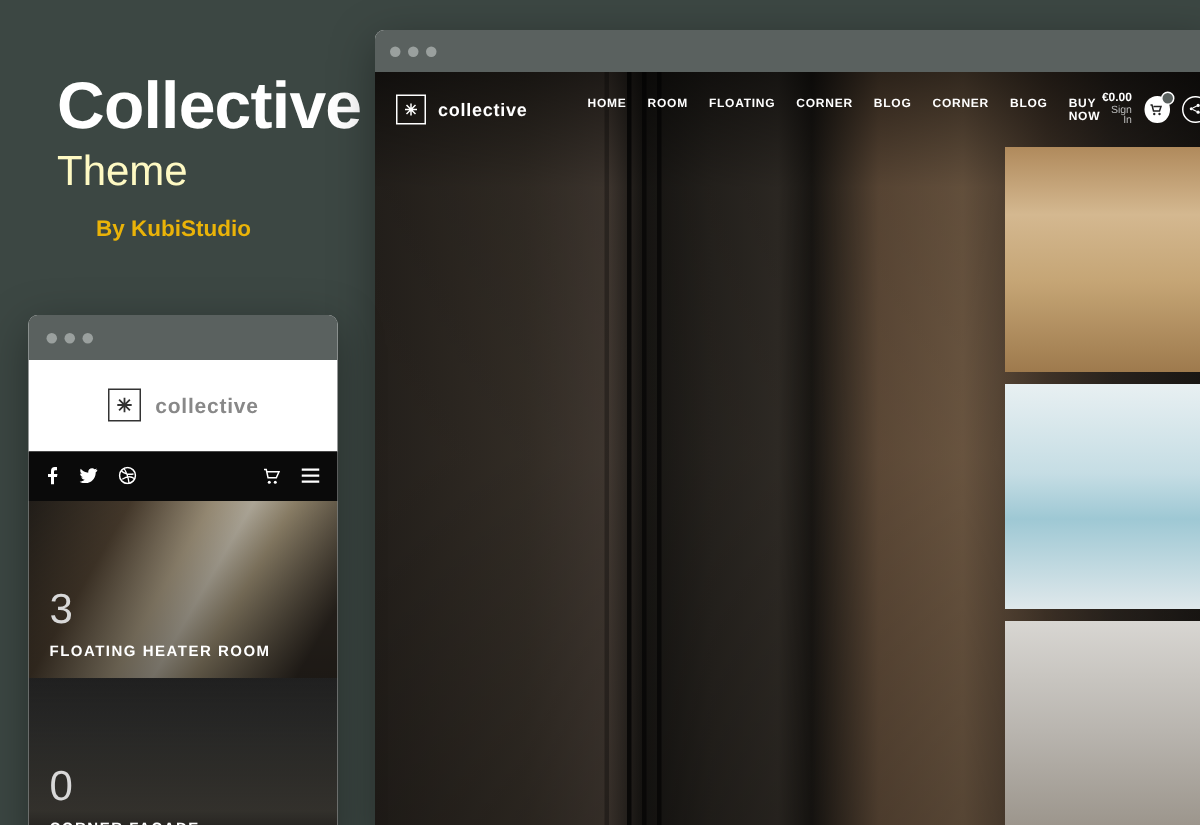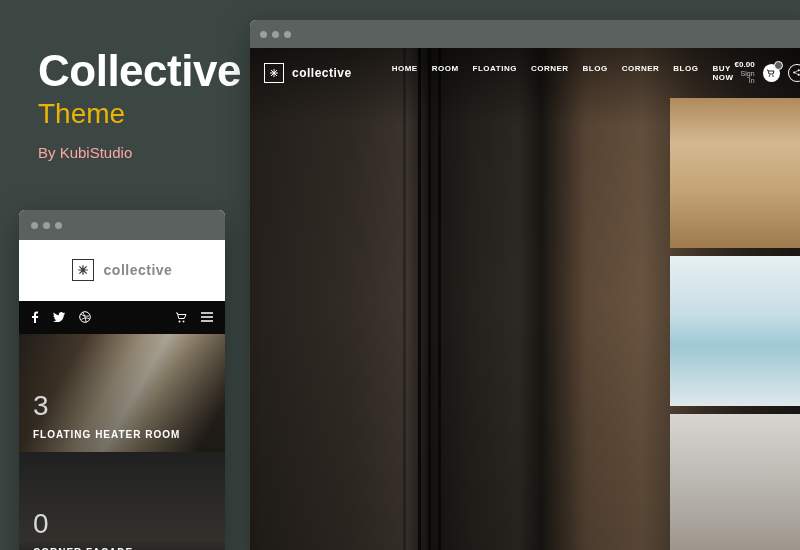--- a/index.html
+++ b/index.html
@@ -1,21 +1,21 @@
 <!DOCTYPE html>
 <html><head>
 <meta charset="utf-8">
 <style>
 * { margin: 0; padding: 0; box-sizing: border-box; }
 body { width: 800px; height: 550px; background: #3c4743; font-family: -apple-system, Helvetica, Arial, sans-serif; overflow: hidden; position: relative; }
 
 .title-block { position: absolute; left: 38px; top: 46px; color: #fff; }
 .title-main { font-size: 44px; font-weight: 700; letter-spacing: -0.5px; }
-.title-sub { font-size: 28px; font-weight: 300; margin-top: 2px; color: #eab308; }
-.title-author { font-size: 15px; font-weight: 400; margin-top: 14px; color: #fca5a5; }
+.title-sub { font-size: 28px; font-weight: 300; margin-top: 2px; color: #fef9c3; }
+.title-author { font-size: 15px; font-weight: 700; margin-top: 14px; color: #eab308; margin-left: 26px; }
 
 .browser { position: absolute; background: #fff; border-radius: 6px 6px 0 0; overflow: hidden; box-shadow: 0 8px 30px rgba(0,0,0,0.35); }
 .browser-chrome { background: #5a615f; height: 20px; display: flex; align-items: center; padding-left: 10px; gap: 5px; }
 .dot { width: 6px; height: 6px; border-radius: 50%; background: #9aa09e; }
 
 .desktop { left: 250px; top: 20px; width: 560px; height: 540px; }
 .desktop .browser-chrome { height: 28px; }
 .desktop .dot { width: 7px; height: 7px; }
 
 .desktop-body { position: relative; height: calc(100% - 28px); background: #1e1c19; }

